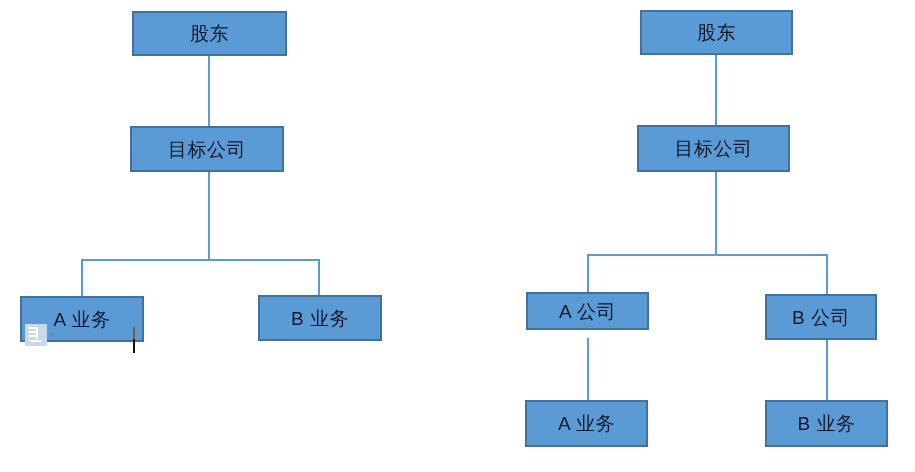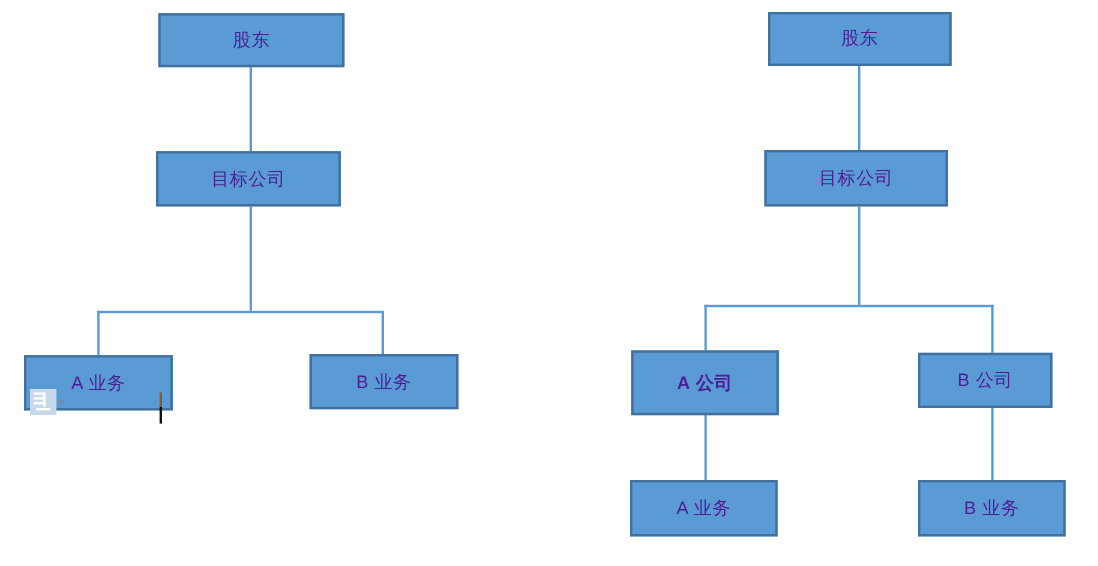--- a/index.html
+++ b/index.html
@@ -17,22 +17,22 @@
     position: relative;
     width: 915px;
     height: 472px;
     background: #ffffff;
   }
   .node {
     position: absolute;
     box-sizing: border-box;
     background: #5B9BD5;
     border: 2px solid #41719C;
-    color: #4c1d95;
-    font-size: 15px;
+    color: #0f172a;
+    font-size: 19px;
     letter-spacing: 0.5px;
     display: flex;
     align-items: center;
     justify-content: center;
     text-align: center;
     line-height: 1;
     z-index: 2;
     user-select: none;
   }
   .conn {
@@ -104,21 +104,21 @@
     <div class="conn v" style="left:826px; top:340px; height:60px;"></div>
 
     <div class="node" style="left:640px; top:10px; width:153px; height:45px;">
       <span>股东</span>
     </div>
 
     <div class="node" style="left:637px; top:125px; width:153px; height:47px;">
       <span>目标公司</span>
     </div>
 
-    <div class="node" style="left:526px; top:292px; width:123px; height:54px;font-weight:bold;">
+    <div class="node" style="left:526px; top:292px; width:123px; height:38px;">
       <span>A 公司</span>
     </div>
 
     <div class="node" style="left:765px; top:294px; width:112px; height:46px;">
       <span>B 公司</span>
     </div>
 
     <div class="node" style="left:525px; top:400px; width:123px; height:47px;">
       <span>A 业务</span>
     </div>

